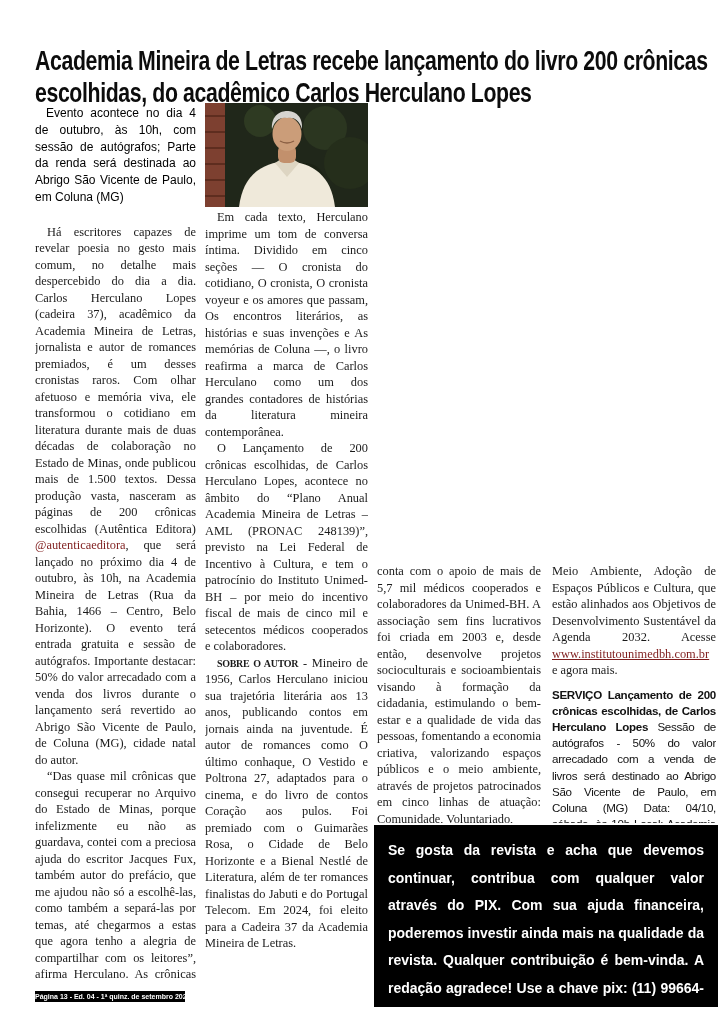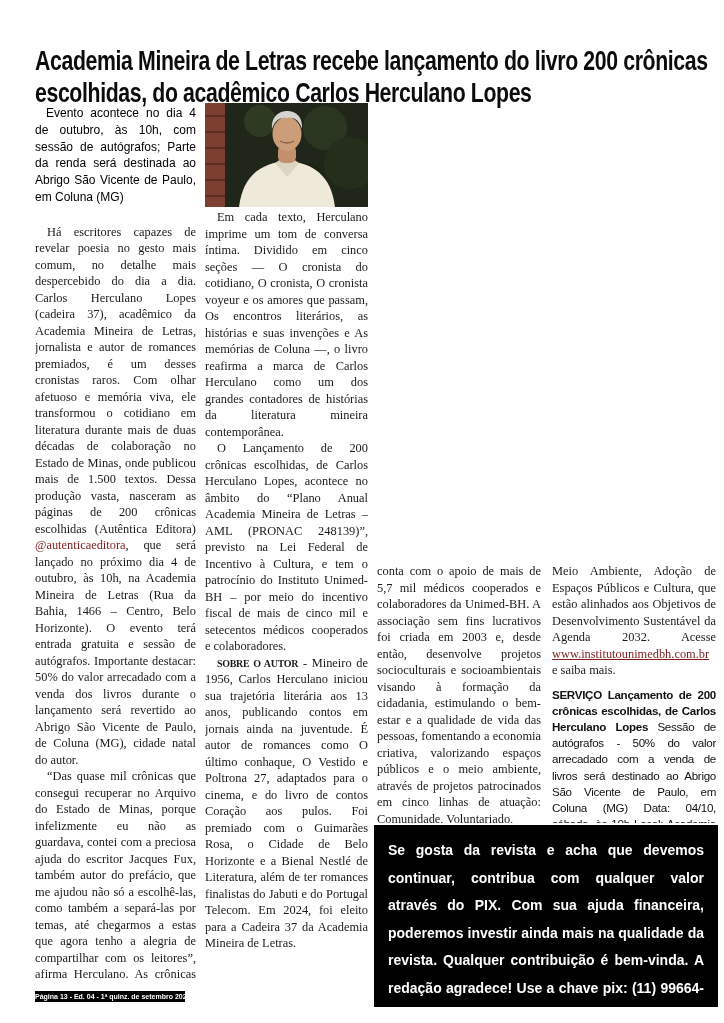--- a/index.html
+++ b/index.html
@@ -149,21 +149,21 @@
     </div>
 
     <div class="col col3">
 
 
       <div class="subcols">
         <div class="subcol">
           <p class="body">conta com o apoio de mais de 5,7 mil médicos cooperados e colaboradores da Unimed-BH. A associação sem fins lucrativos foi criada em 2003 e, desde então, desenvolve projetos socioculturais e socioambientais visando à formação da cidadania, estimulando o bem-estar e a qualidade de vida das pessoas, fomentando a economia criativa, valorizando espaços públicos e o meio ambiente, através de projetos patrocinados em cinco linhas de atuação: Comunidade, Voluntariado,</p>
         </div>
         <div class="subcol">
-          <p class="body"><span>Meio Ambiente, Adoção de Espaços Públicos e Cultura, que estão alinhados aos Objetivos de Desenvolvimento Sustentável da Agenda 2032. Acesse </span><a class="link ul">www.institutounimedbh.com.br</a><span> e saiba mais.</span></p>
+          <p class="body"><span>Meio Ambiente, Adoção de Espaços Públicos e Cultura, que estão alinhados aos Objetivos de Desenvolvimento Sustentável da Agenda 2032. Acesse </span><a class="link ul">www.institutounimedbh.com.br</a><span> e agora mais.</span></p>
           <p class="service"><span class="svc-bold">SERVIÇO  Lançamento de 200 crônicas escolhidas, de Carlos Herculano Lopes </span><span>Sessão de autógrafos - 50% do valor arrecadado com a venda de livros será destinado ao Abrigo São Vicente de Paulo, em Coluna (MG) Data: 04/10, sábado, às 10h  Local: Academia Mineira de Letras (Rua da Bahia 1466 - Lourdes)  Entrada gratuita.</span></p>
         </div>
       </div>
 
       <div class="pix-box">
         <p class="pix-text">Se gosta da revista e acha que devemos continuar, contribua com qualquer valor através do PIX. Com sua ajuda financeira, poderemos  investir ainda mais na qualidade da revista. Qualquer contribuição é bem-vinda. A redação agradece! Use  a chave pix: (11) 99664-5072</p>
       </div>
 
     </div>
   </div>

